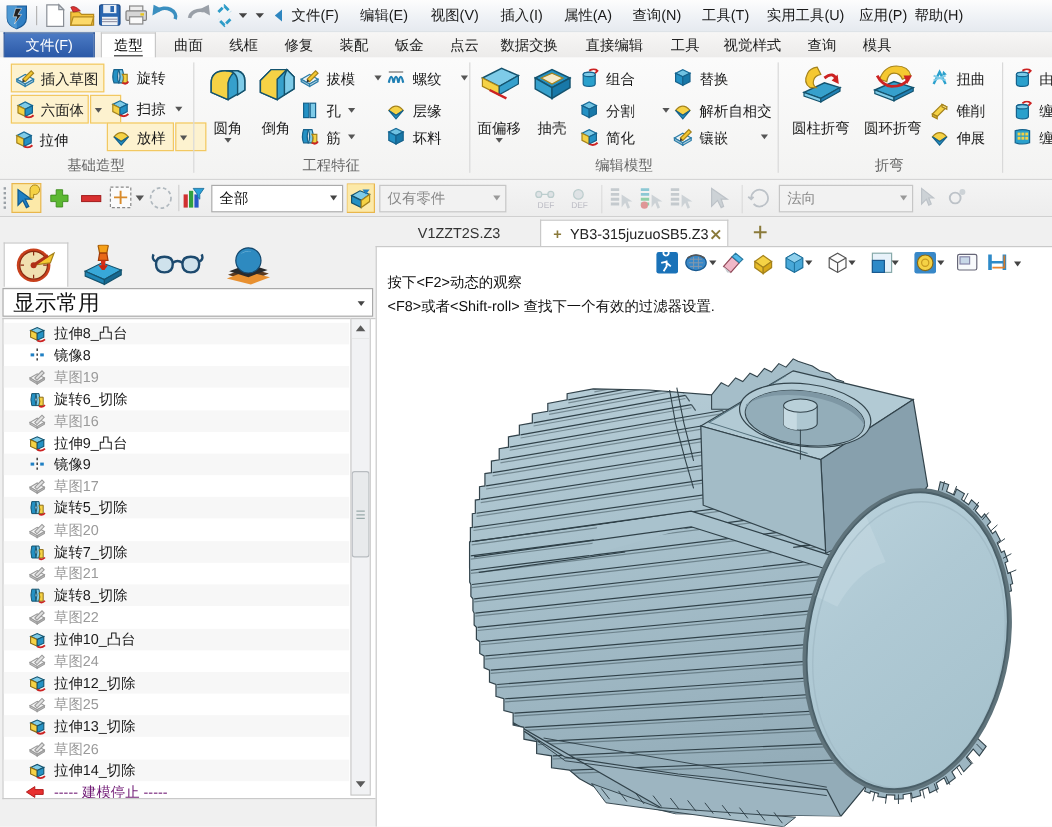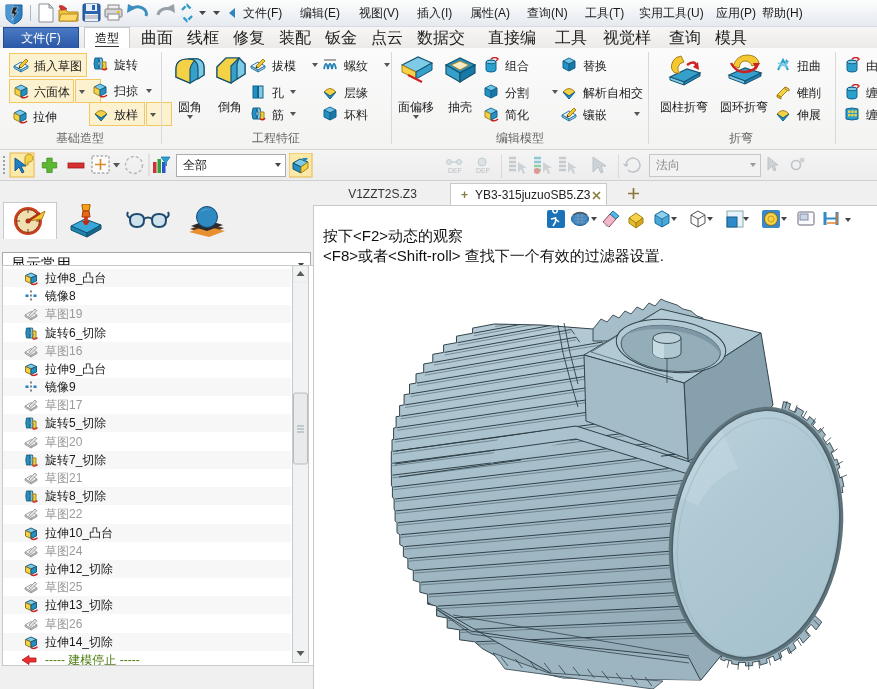--- a/index.html
+++ b/index.html
@@ -7,21 +7,21 @@
 font-family:"Liberation Sans",sans-serif;}
 #app{position:relative;width:877px;height:689px;}
 .abs{position:absolute;}
 
 #titlebar{position:absolute;left:0;top:0;width:877px;height:27px;
 background:linear-gradient(#fdfdfd,#eef1f5 60%,#e6eaef);border-bottom:1px solid #d8dce2;}
 #titlebar .menu{position:absolute;top:0;height:27px;line-height:27px;font-size:12px;color:#1a1a1a;}
 
 #tabrow{position:absolute;left:0;top:27px;width:877px;height:21px;
 background:linear-gradient(#f7f6f5,#ecebea);}
-.rtab{position:absolute;top:1px;height:20px;line-height:20px;font-size:16px;color:#222;text-align:center;}
+.rtab{position:absolute;top:1px;height:20px;line-height:20px;font-size:12px;color:#222;text-align:center;}
 #tab-file{position:absolute;left:3px;top:0;width:76px;height:21px;line-height:21px;color:#fff;font-size:12px;
 background:linear-gradient(#4b7ac4,#2a58a6);border:1px solid #1f4c96;border-bottom:none;text-align:center;}
 #tab-active{position:absolute;left:84px;top:0;width:46px;height:21px;line-height:21px;background:#fff;font-size:12px;
 border:1px solid #c8c8c8;border-bottom:none;text-align:center;}
 #tab-active span{border-bottom:1px solid #333;padding-bottom:1px;}
 
 #ribbon{position:absolute;left:0;top:48px;width:877px;height:102px;
 background:linear-gradient(#fbfbfb,#f3f3f2);border-bottom:1px solid #d5d5d5;}
 .gsep{position:absolute;top:4px;height:92px;width:1px;background:#d9d9d9;}
 .glabel{position:absolute;top:81px;height:18px;line-height:18px;font-size:12px;color:#666;text-align:center;}
@@ -39,34 +39,34 @@
 .combo{position:absolute;background:#fff;border:1px solid #ababab;font-size:12px;color:#111;}
 .combo .ca{position:absolute;right:4px;top:8px;border-left:3.5px solid transparent;border-right:3.5px solid transparent;border-top:4px solid #444;}
 .combo.dis{background:#f2f2f2;color:#8a8a8a;border-color:#c6c6c6;}
 
 #main{position:absolute;left:0;top:181px;width:877px;height:508px;background:#f0f0f0;}
 #panel{position:absolute;left:0;top:0;width:313px;height:508px;background:#f0f0f0;}
 #panelhead{position:absolute;left:0;top:0;width:313px;height:21px;font-size:12px;color:#222;}
 #ptabs{position:absolute;left:0;top:21px;width:313px;height:37px;}
 .ptab{position:absolute;top:0;width:54px;height:37px;}
 .ptab.sel{background:#fff;border:1px solid #c9c9c9;border-bottom:none;}
-#combo2{position:absolute;left:2px;top:59px;width:309px;height:24px;background:#fff;border:1px solid #a9a9a9;font-size:15px;line-height:22px;color:#111;margin-top:12px;}
+#combo2{position:absolute;left:2px;top:59px;width:309px;height:24px;background:#fff;border:1px solid #a9a9a9;font-size:18px;line-height:22px;color:#111;}
 #tree{position:absolute;left:2px;top:84px;width:328px;height:401px;background:#fff;border:1px solid #c9c9c9;border-right:none;overflow:hidden;}
 #vsb{position:absolute;left:292px;top:84px;width:17px;height:398px;background:#f0f0f0;border:1px solid #c9c9c9;}
 .trow{position:absolute;left:0;width:288px;height:18px;font-size:12px;line-height:18px;color:#1a1a1a;white-space:nowrap;}
 .trow.alt{background:#f7f7f7;}
 .trow .txt{position:absolute;left:42px;top:0;}
 .trow.gray{color:#9a9a9a;}
 #replay{position:absolute;left:0;top:486px;width:313px;height:22px;background:#f0f0f0;border-top:1px solid #cfcfcf;font-size:12px;line-height:22px;color:#222;}
 
 #docstrip{position:absolute;left:313px;top:0;width:564px;height:24px;background:#f0f0f0;}
 #docview{position:absolute;left:313px;top:24px;width:564px;height:484px;background:#fff;border:1px solid #c9c9c9;border-right:none;border-bottom:none;}
 .dtab{position:absolute;top:2px;height:22px;font-size:12px;line-height:22px;color:#333;}
 #dtab2{background:#fff;border:1px solid #c9c9c9;border-bottom:none;color:#222;}
-.hint{position:absolute;font-size:15px;color:#111;}
+.hint{position:absolute;font-size:12px;color:#111;}
 </style>
 </head>
 <body>
 <div id="app">
   <div id="titlebar">
     <svg class="abs" style="left:0;top:0" width="240" height="27" viewBox="0 0 240 27">
 
       <g transform="translate(5,3)">
         <path d="M1 2 L17 2 L17 12 Q17 18 9 21 Q1 18 1 12 Z" fill="#2f7fc4" stroke="#1a5a96"></path>
         <path d="M9 2 L9 21 Q1 18 1 12 L1 2 Z" fill="#55a0d8" opacity="0.8"></path>
@@ -536,20 +536,21 @@
       </g>
     </svg>
     <div class="combo" style="left:176px;top:4px;width:110px;height:23px;line-height:21px;"><span style="margin-left:6px;">全部</span><span class="ca"></span></div>
     <svg class="abs" style="left:289px;top:3px" width="24" height="25">
       <rect x="0" y="0" width="23" height="24" fill="#fce9a8" stroke="#e8b64c"></rect>
       <path d="M4 10 L11 6 L19 9 L12 14 Z" fill="#7ecbe8" stroke="#14536e"></path>
       <path d="M4 10 L12 14 L12 20 L4 16 Z" fill="#2491c4" stroke="#14536e"></path>
       <path d="M12 14 L19 9 L19 15 L12 20 Z" fill="#f5d245" stroke="#a5831c"></path>
       <path d="M13 5 l6 0 l-3 4 z" fill="#2080c4"></path>
     </svg>
+    <div class="combo dis" style="left:316px;top:4px;width:106px;height:23px;line-height:21px;"><span style="margin-left:6px;">仅有零件</span><span class="ca" style="border-top-color:#999;"></span></div>
     <svg class="abs" style="left:440px;top:4px" width="210" height="24" opacity="0.5">
       <g transform="translate(6,3)" stroke="#8aa" fill="#cdd5da">
         <circle cx="3" cy="5" r="2.5"></circle>
           <circle cx="13" cy="5" r="2.5"></circle>
           <path d="M5 5 L11 5" stroke-width="1.2"></path>
         <text x="2" y="16" font-size="7" fill="#889" stroke="none">DEF</text>
       </g>
       <g transform="translate(34,3)" stroke="#8aa" fill="#cdd5da">
         <circle cx="8" cy="5" r="4"></circle>
           <text x="2" y="16" font-size="7" fill="#889" stroke="none">DEF</text>
@@ -747,21 +748,21 @@
               <use href="#t-sk"></use>
             </svg>
             <span class="txt">草图26</span>
           </div>
         <div class="trow alt" style="top:367px;">
             <svg class="abs" style="left:21px;top:2px" width="15" height="15">
               <use href="#t-ext"></use>
             </svg>
             <span class="txt">拉伸14_切除</span>
           </div>
-        <div class="trow" style="top:385px;color:#4d7c0f;">
+        <div class="trow" style="top:385px;color:#701a75;">
             <svg class="abs" style="left:18px;top:2px" width="16" height="15">
               <use href="#t-stop"></use>
             </svg>
             <span class="txt">----- 建模停止 -----</span>
           </div>
       </div>
       <div id="vsb">
         <svg class="abs" style="left:0;top:0" width="15" height="396">
           <rect x="0" y="0" width="15" height="396" fill="#f1f2f4"></rect>
           <rect x="0" y="0" width="15" height="16" fill="#f1f2f4" stroke="#e0e0e0" stroke-width="0.5"></rect>

